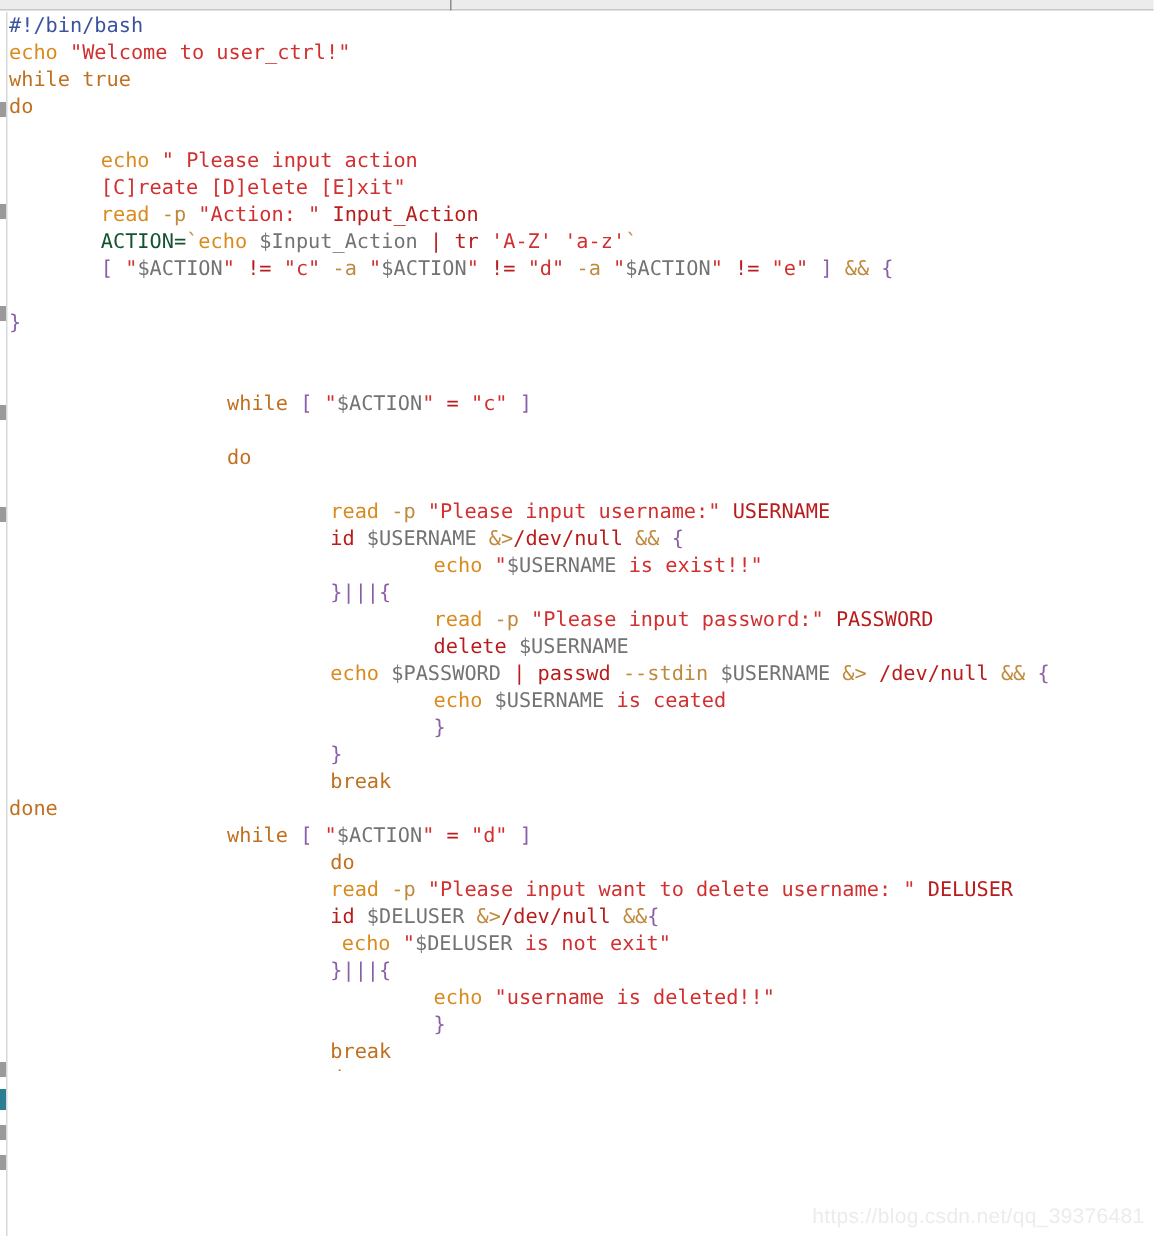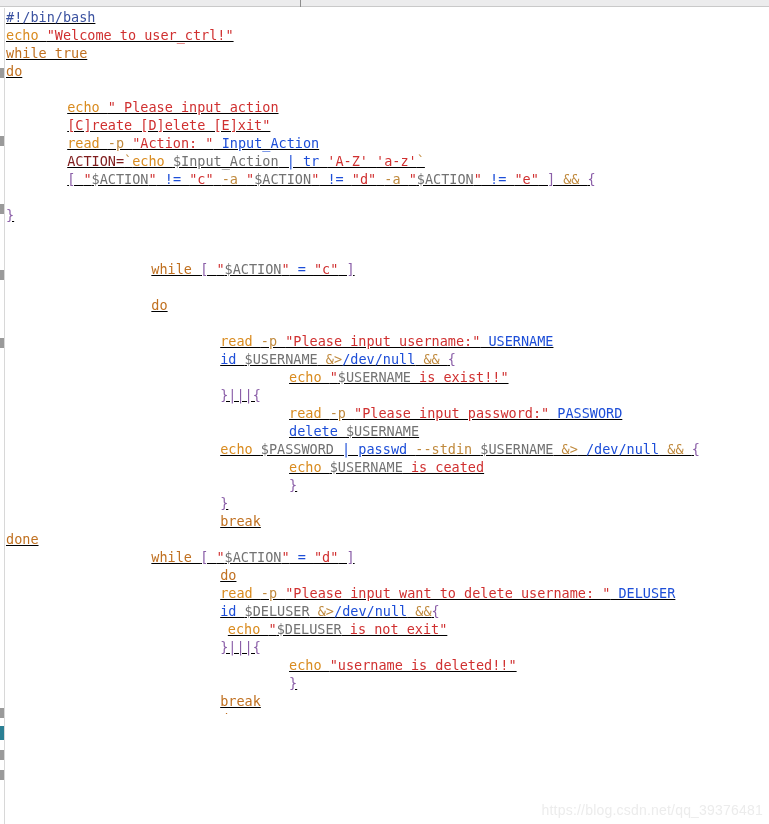--- a/index.html
+++ b/index.html
@@ -60,39 +60,38 @@
     background: #2a7f93;
   }
   
   .code-area {
     position: absolute;
     top: 8px;
     left: 6px;
     width: 763px;
     height: 706px;
     overflow: hidden;
-    text-decoration: underline;
   }
   .code-line {
     position: relative;
     height: 18px;
     line-height: 18px;
     white-space: pre;
     font-family: "DejaVu Sans Mono", "Liberation Mono", monospace;
     font-size: 13.5px;
     letter-spacing: 0px;
   }
   
   .t-shebang  { color: #3b52a0; }
   .t-kw       { color: #c07020; }
   .t-builtin  { color: #d98b1f; }
   .t-str      { color: #d03030; }
   .t-var      { color: #737373; }
-  .t-assign   { color: #7f1d1d; }
-  .t-plain    { color: #1d4ed8; }
+  .t-assign   { color: #14532d; }
+  .t-plain    { color: #b91c1c; }
   .t-punct    { color: #8b5fa8; }
   .t-op       { color: #c08a3e; }
 
   .watermark {
     position: absolute;
     right: 6px;
     bottom: 6px;
     font-family: "Liberation Sans", sans-serif;
     font-size: 14px;
     color: #ececec;

